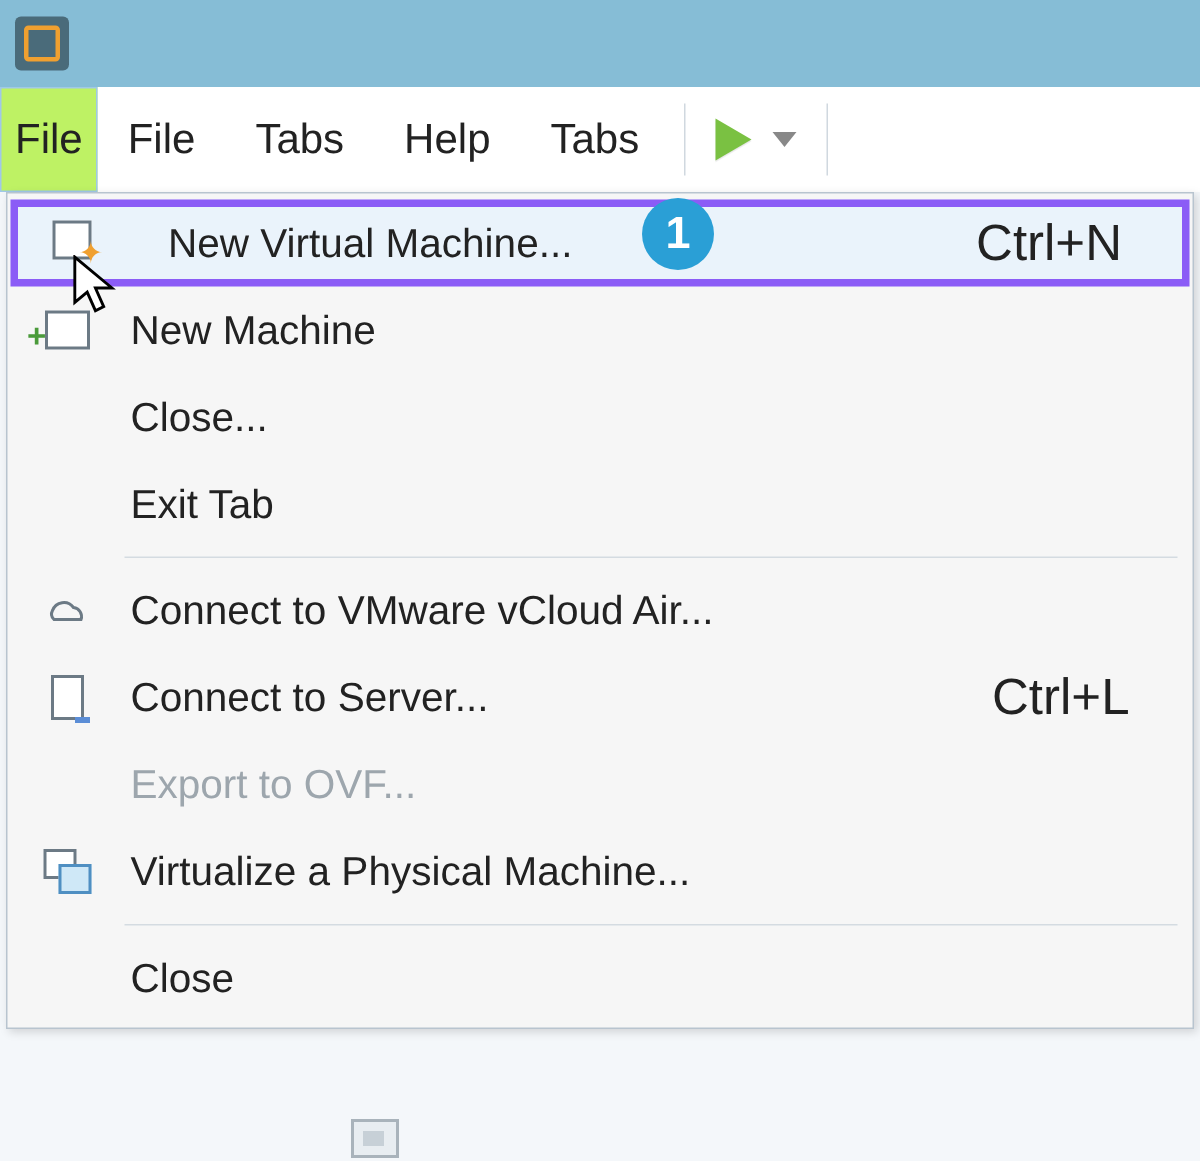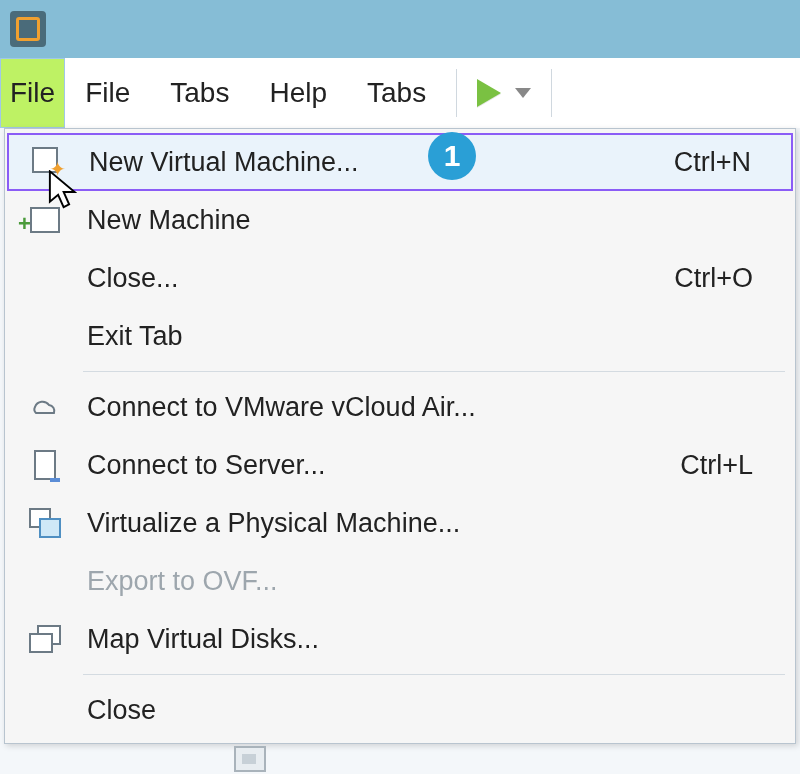--- a/index.html
+++ b/index.html
@@ -98,41 +98,42 @@
   .menu-row {
     display: flex;
     align-items: center;
     height: 58px;
     font-size: 27px;
     color: #222;
     position: relative;
   }
   .menu-row.hovered {
     background: #eaf3fb;
-    border: 2px solid #8b5cf6;
-    box-sizing: border-box;
+    border: 5px solid #8b5cf6;
+    box-sizing: border-box;
+    gap: 20px;
   }
   .menu-row.disabled {
     color: #9da6ad;
   }
   .menu-icon-slot {
     width: 76px;
     display: flex;
     align-items: center;
     justify-content: center;
     flex-shrink: 0;
   }
   .menu-label {
     flex: 1;
     padding-left: 4px;
     white-space: nowrap;
   }
   .menu-shortcut {
     padding-right: 40px;
-    font-size: 27px;
+    font-size: 34px;
     color: #222;
   }
   .menu-sep {
     height: 1px;
     background: #d4dbe1;
     margin: 6px 8px 6px 76px;
   }
 
   
   .icon-new-vm {
@@ -299,21 +300,20 @@
     <div class="menu-icon-slot">
         <div class="icon-new-window"></div>
       </div>
     <div class="menu-label">New Machine</div>
     <div class="menu-shortcut"></div>
   </div>
 
   <div class="menu-row">
     <div class="menu-icon-slot"></div>
     <div class="menu-label">Close...</div>
-    <div class="menu-shortcut">Ctrl+O</div>
   </div>
 
   <div class="menu-row">
     <div class="menu-icon-slot"></div>
     <div class="menu-label">Exit Tab</div>
   </div>
 
   <div class="menu-sep"></div>
 
   <div class="menu-row">
@@ -327,41 +327,34 @@
   </div>
 
   <div class="menu-row">
     <div class="menu-icon-slot">
         <div class="icon-server"></div>
       </div>
     <div class="menu-label">Connect to Server...</div>
     <div class="menu-shortcut">Ctrl+L</div>
   </div>
 
+  <div class="menu-row disabled">
+    <div class="menu-icon-slot"></div>
+    <div class="menu-label">Export to OVF...</div>
+    <div class="menu-shortcut"></div>
+  </div>
+
   <div class="menu-row">
     <div class="menu-icon-slot">
         <div class="icon-virtualize"></div>
       </div>
     <div class="menu-label">Virtualize a Physical Machine...</div>
     <div class="menu-shortcut"></div>
   </div>
 
-  <div class="menu-row disabled">
-    <div class="menu-icon-slot"></div>
-    <div class="menu-label">Export to OVF...</div>
-    <div class="menu-shortcut"></div>
-  </div>
-
-  <div class="menu-row">
-    <div class="menu-icon-slot">
-        <div class="icon-map-disks"></div>
-      </div>
-    <div class="menu-label">Map Virtual Disks...</div>
-    <div class="menu-shortcut"></div>
-  </div>
 
   <div class="menu-sep"></div>
 
   <div class="menu-row">
     <div class="menu-icon-slot"></div>
     <div class="menu-label">Close</div>
     <div class="menu-shortcut"></div>
   </div>
 </div>
 

